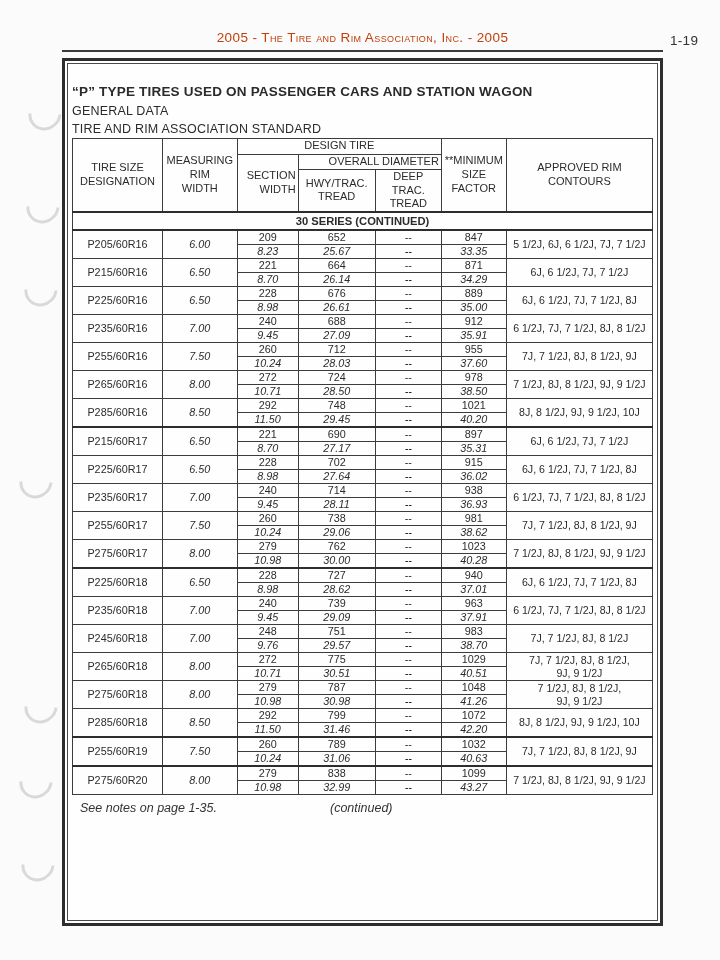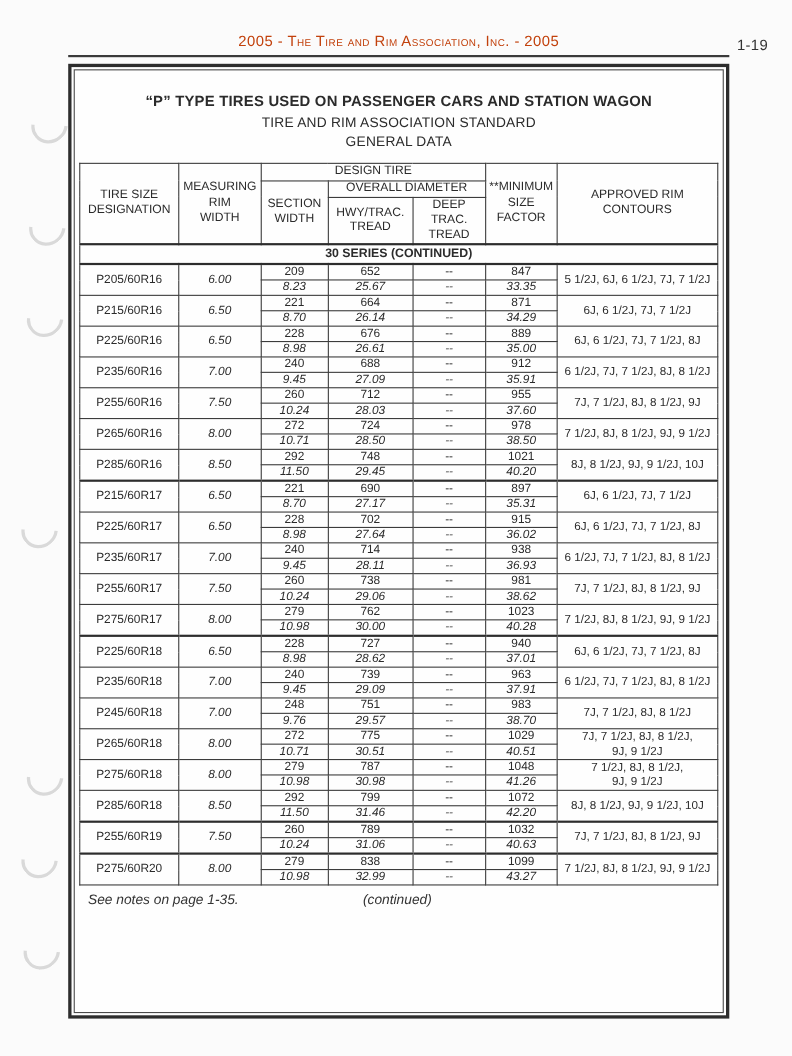--- a/index.html
+++ b/index.html
@@ -34,32 +34,32 @@
   .sheet{
     position:absolute;top:58px;left:62px;width:601px;height:868px;
     border:3px solid #2d2d2d;background:#fefefe;box-sizing:border-box;
     padding:2px;
   }
   .sheet-inner{
     width:100%;height:100%;border:1px solid #4a4a4a;box-sizing:border-box;
     padding:18px 4px 0 4px;
   }
   
-  .title-block{text-align:center;line-height:1.45;margin-bottom:10px;}
+  .title-block{text-align:left;line-height:1.45;}
   .title-main{font-size:13.5px;font-weight:bold;letter-spacing:.2px;}
   .title-sub{font-size:12.5px;letter-spacing:.2px;}
   
   table{
     border-collapse:collapse;table-layout:fixed;width:100%;
     font-size:10.8px;color:#2b2b2b;
   }
   th,td{border:1px solid #3c3c3c;padding:0 2px;text-align:center;vertical-align:middle;}
   th{font-weight:normal;white-space:pre-line;line-height:1.25;font-size:11px;}
   thead tr.h1 th{height:15px;}
-  thead tr.h2 th{height:14px;}
+  thead tr.h2 th{height:14px;text-align:right;}
   thead tr.h3 th{height:30px;}
   tr.band th{
     font-weight:bold;height:16px;
     border-top:2.5px solid #2d2d2d;border-bottom:2.5px solid #2d2d2d;
     font-size:11.2px;
   }
   tbody td{height:13px;line-height:1.1;}
   td.i{font-style:italic;}
   td.c-cont{white-space:pre-line;font-size:10.6px;line-height:1.2;text-align:center;}
   tr.group-start td{border-top:2.5px solid #2d2d2d;}
@@ -87,22 +87,22 @@
 <div class="hole" style="left:21px;top:849px;"></div>
 
 <div class="running-header">2005 - The Tire and Rim Association, Inc. - 2005</div>
 <div class="page-number">1-19</div>
 
 <div class="sheet">
   <div class="sheet-inner">
 
     <div class="title-block">
       <div class="title-main">“P” TYPE TIRES USED ON PASSENGER CARS AND STATION WAGON</div>
+      <div class="title-sub">GENERAL DATA</div>
       <div class="title-sub">TIRE AND RIM ASSOCIATION STANDARD</div>
-      <div class="title-sub">GENERAL DATA</div>
     </div>
 
     <table>
       <colgroup>
         <col class="c1">
           <col class="c2">
           <col class="c3">
           <col class="c4">
         <col class="c5">
           <col class="c6">

